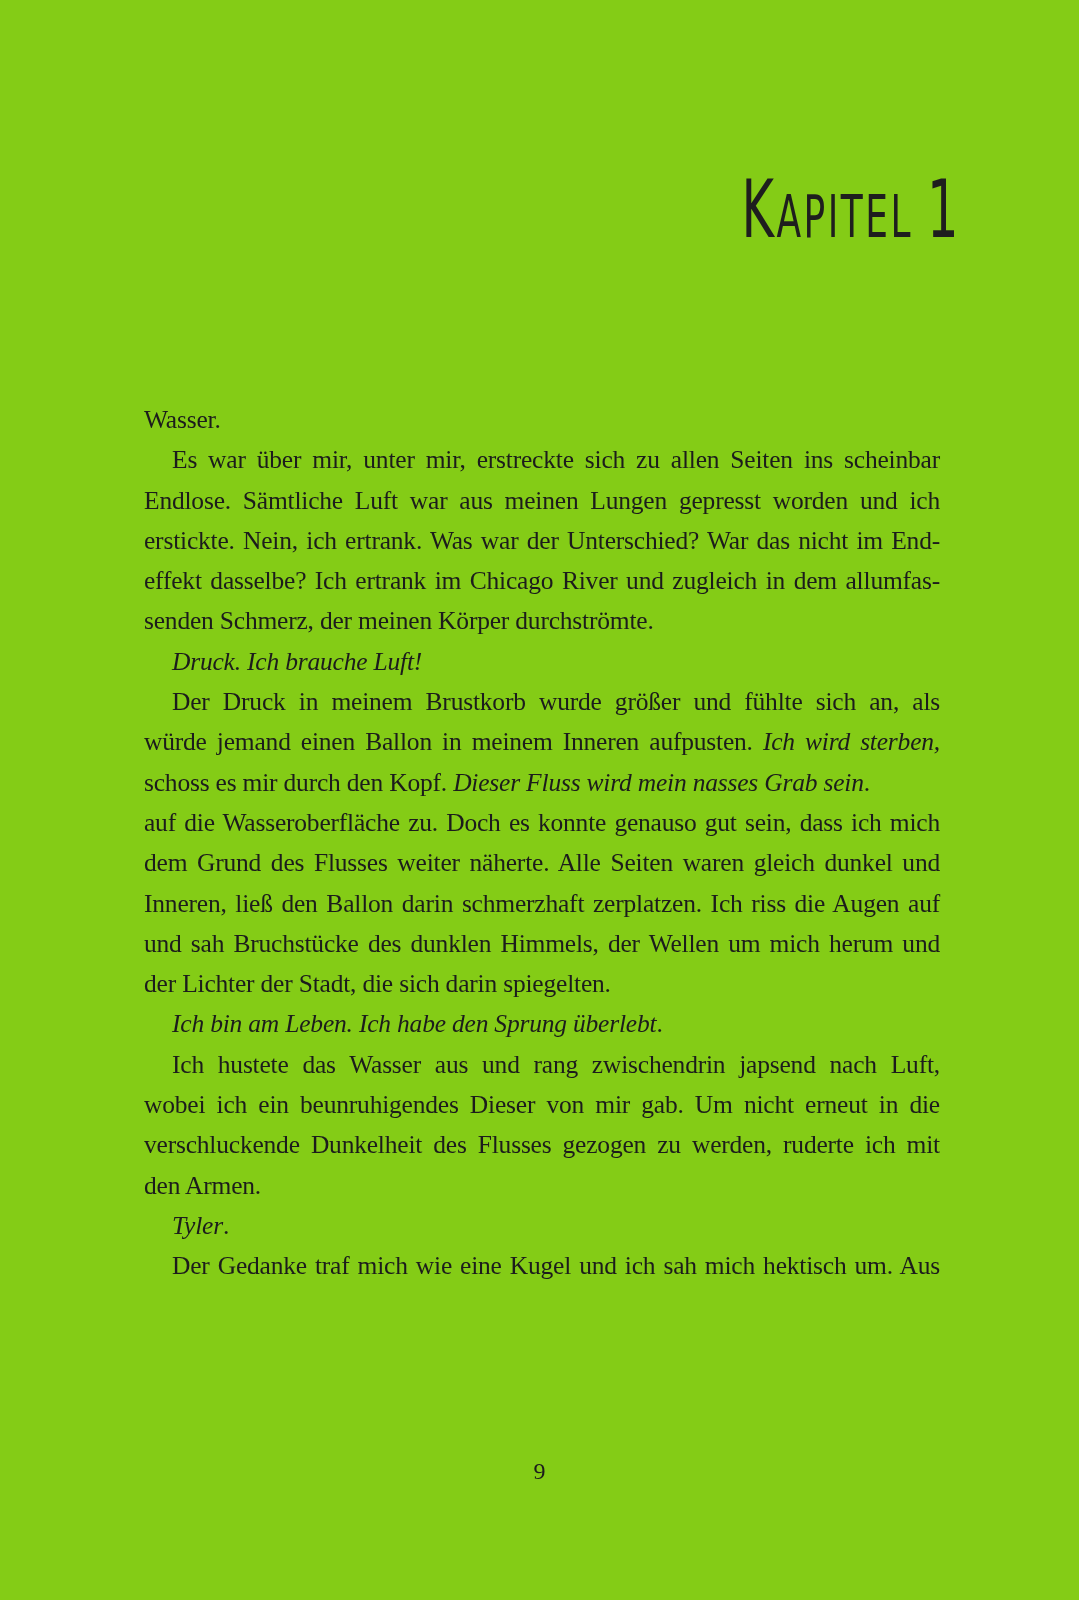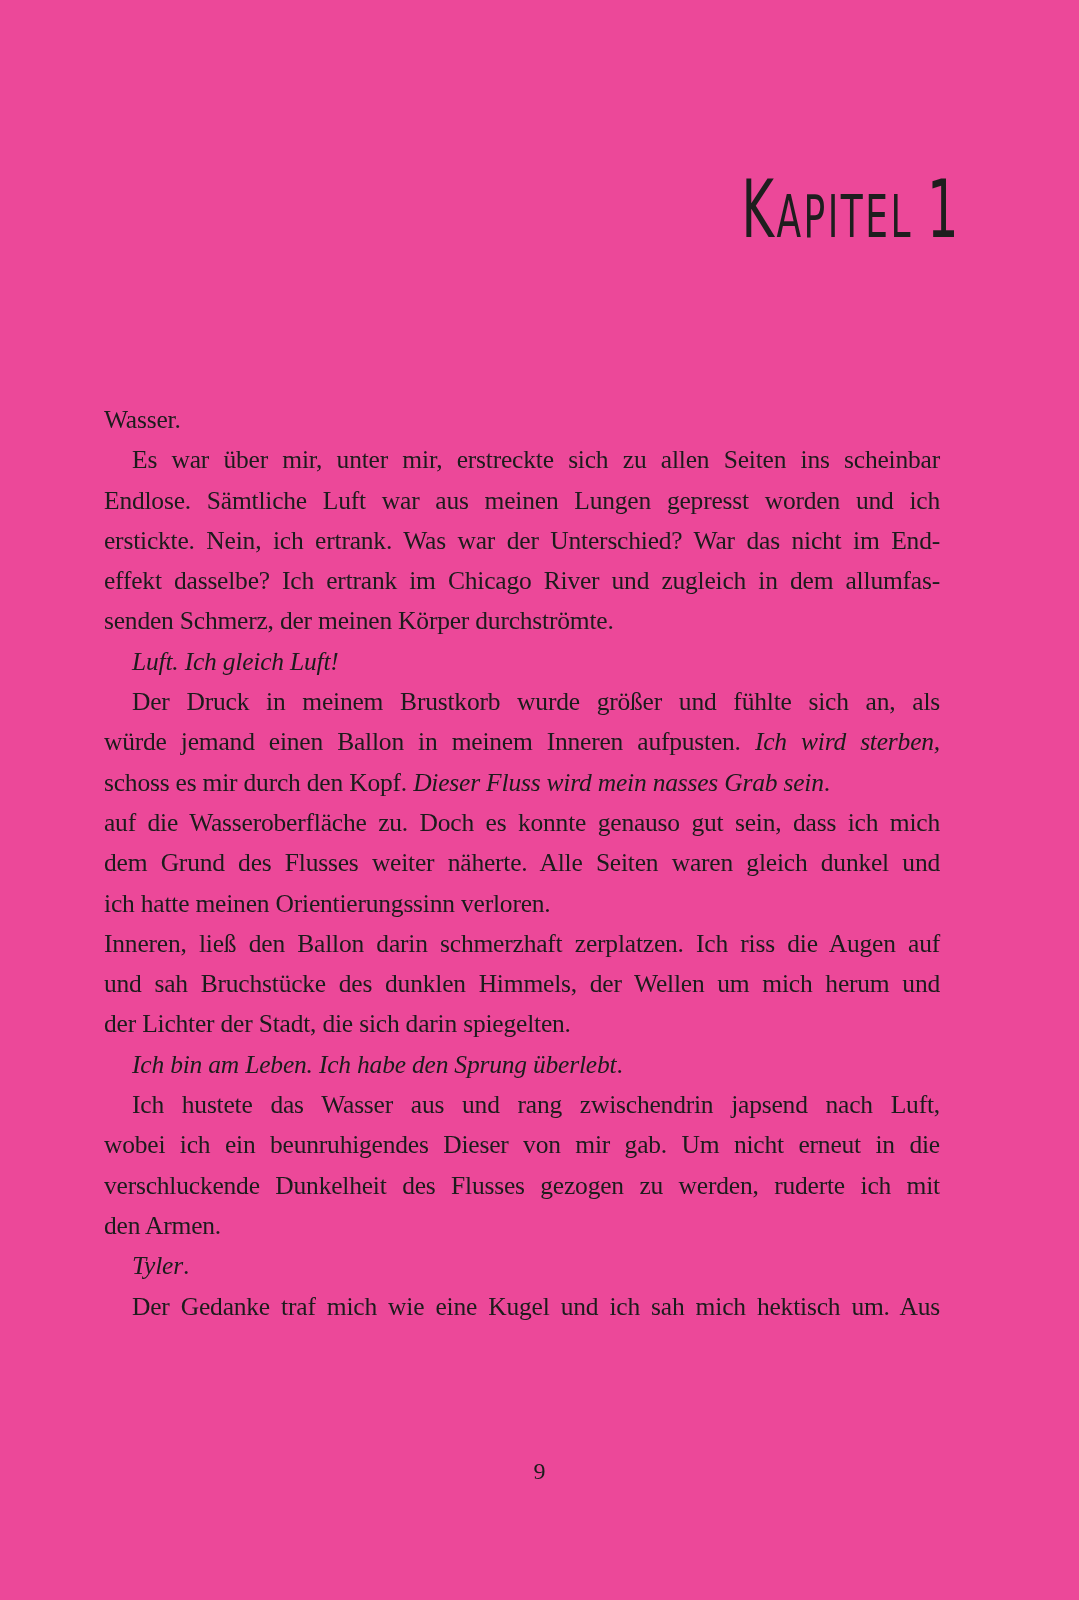--- a/index.html
+++ b/index.html
@@ -13,21 +13,21 @@
       position: relative;
       overflow: hidden;
       color: #1c1c1c;
       font-family: "Liberation Serif", "DejaVu Serif", serif;
     }
     .page {
       position: absolute;
       left: 0; top: 0;
       width: 1079px;
       height: 1600px;
-      background: #ec4899;
+      background: #84cc16;
     }
     .chapter-title {
       position: absolute;
       right: 118px;
       top: 136px;
       font-family: "DejaVu Sans", sans-serif;
       font-size: 58px;
       line-height: 70px;
       letter-spacing: 4px;
       font-weight: normal;
@@ -45,20 +45,21 @@
     }
     .line {
       display: block;
       height: 40.3px;
       line-height: 40.3px;
       font-size: 25.5px;
       white-space: nowrap;
       text-align: justify;
       text-align-last: justify;
       letter-spacing: -0.2px;
+      margin-left: 40px;
     }
     .line.last { text-align-last: left; }
     .line.indent { padding-left: 28px; }
     .line .it, .it { font-style: italic; }
     .page-number {
       position: absolute;
       left: 0;
       width: 1079px;
       top: 1458px;
       text-align: center;
@@ -72,27 +73,26 @@
 <div class="page">
   <h1 class="chapter-title"><span class="big">K</span><span>APITEL</span> <span class="big">1</span></h1>
 
   <div class="text-block" id="text-block">
       <span class="line last"><span>Wasser.</span></span>
       <span class="line indent"><span>Es war über mir, unter mir, erstreckte sich zu allen Seiten ins scheinbar</span></span>
       <span class="line"><span>Endlose. Sämtliche Luft war aus meinen Lungen gepresst worden und ich</span></span>
       <span class="line"><span>erstickte. Nein, ich ertrank. Was war der Unterschied? War das nicht im End-</span></span>
       <span class="line"><span>effekt dasselbe? Ich ertrank im Chicago River und zugleich in dem allumfas-</span></span>
       <span class="line last"><span>senden Schmerz, der meinen Körper durchströmte.</span></span>
-      <span class="line indent last"><span class="it">Luft. Ich gleich Luft!</span></span>
+      <span class="line indent last"><span class="it">Druck. Ich brauche Luft!</span></span>
       <span class="line indent"><span>Der Druck in meinem Brustkorb wurde größer und fühlte sich an, als</span></span>
       <span class="line"><span>würde jemand einen Ballon in meinem Inneren aufpusten. </span><span class="it">Ich wird sterben,</span></span>
       <span class="line last"><span>schoss es mir durch den Kopf. </span><span class="it">Dieser Fluss wird mein nasses Grab sein</span><span>.</span></span>
       <span class="line"><span>auf die Wasseroberfläche zu. Doch es konnte genauso gut sein, dass ich mich</span></span>
       <span class="line"><span>dem Grund des Flusses weiter näherte. Alle Seiten waren gleich dunkel und</span></span>
-      <span class="line last"><span>ich hatte meinen Orientierungssinn verloren.</span></span>
       <span class="line"><span>Inneren, ließ den Ballon darin schmerzhaft zerplatzen. Ich riss die Augen auf</span></span>
       <span class="line"><span>und sah Bruchstücke des dunklen Himmels, der Wellen um mich herum und</span></span>
       <span class="line last"><span>der Lichter der Stadt, die sich darin spiegelten.</span></span>
       <span class="line indent last"><span class="it">Ich bin am Leben. Ich habe den Sprung überlebt</span><span>.</span></span>
       <span class="line indent"><span>Ich hustete das Wasser aus und rang zwischendrin japsend nach Luft,</span></span>
       <span class="line"><span>wobei ich ein beunruhigendes Dieser von mir gab. Um nicht erneut in die</span></span>
       <span class="line"><span>verschluckende Dunkelheit des Flusses gezogen zu werden, ruderte ich mit</span></span>
       <span class="line last"><span>den Armen.</span></span>
       <span class="line indent last"><span class="it">Tyler</span><span>.</span></span>
       <span class="line indent"><span>Der Gedanke traf mich wie eine Kugel und ich sah mich hektisch um. Aus</span></span>

